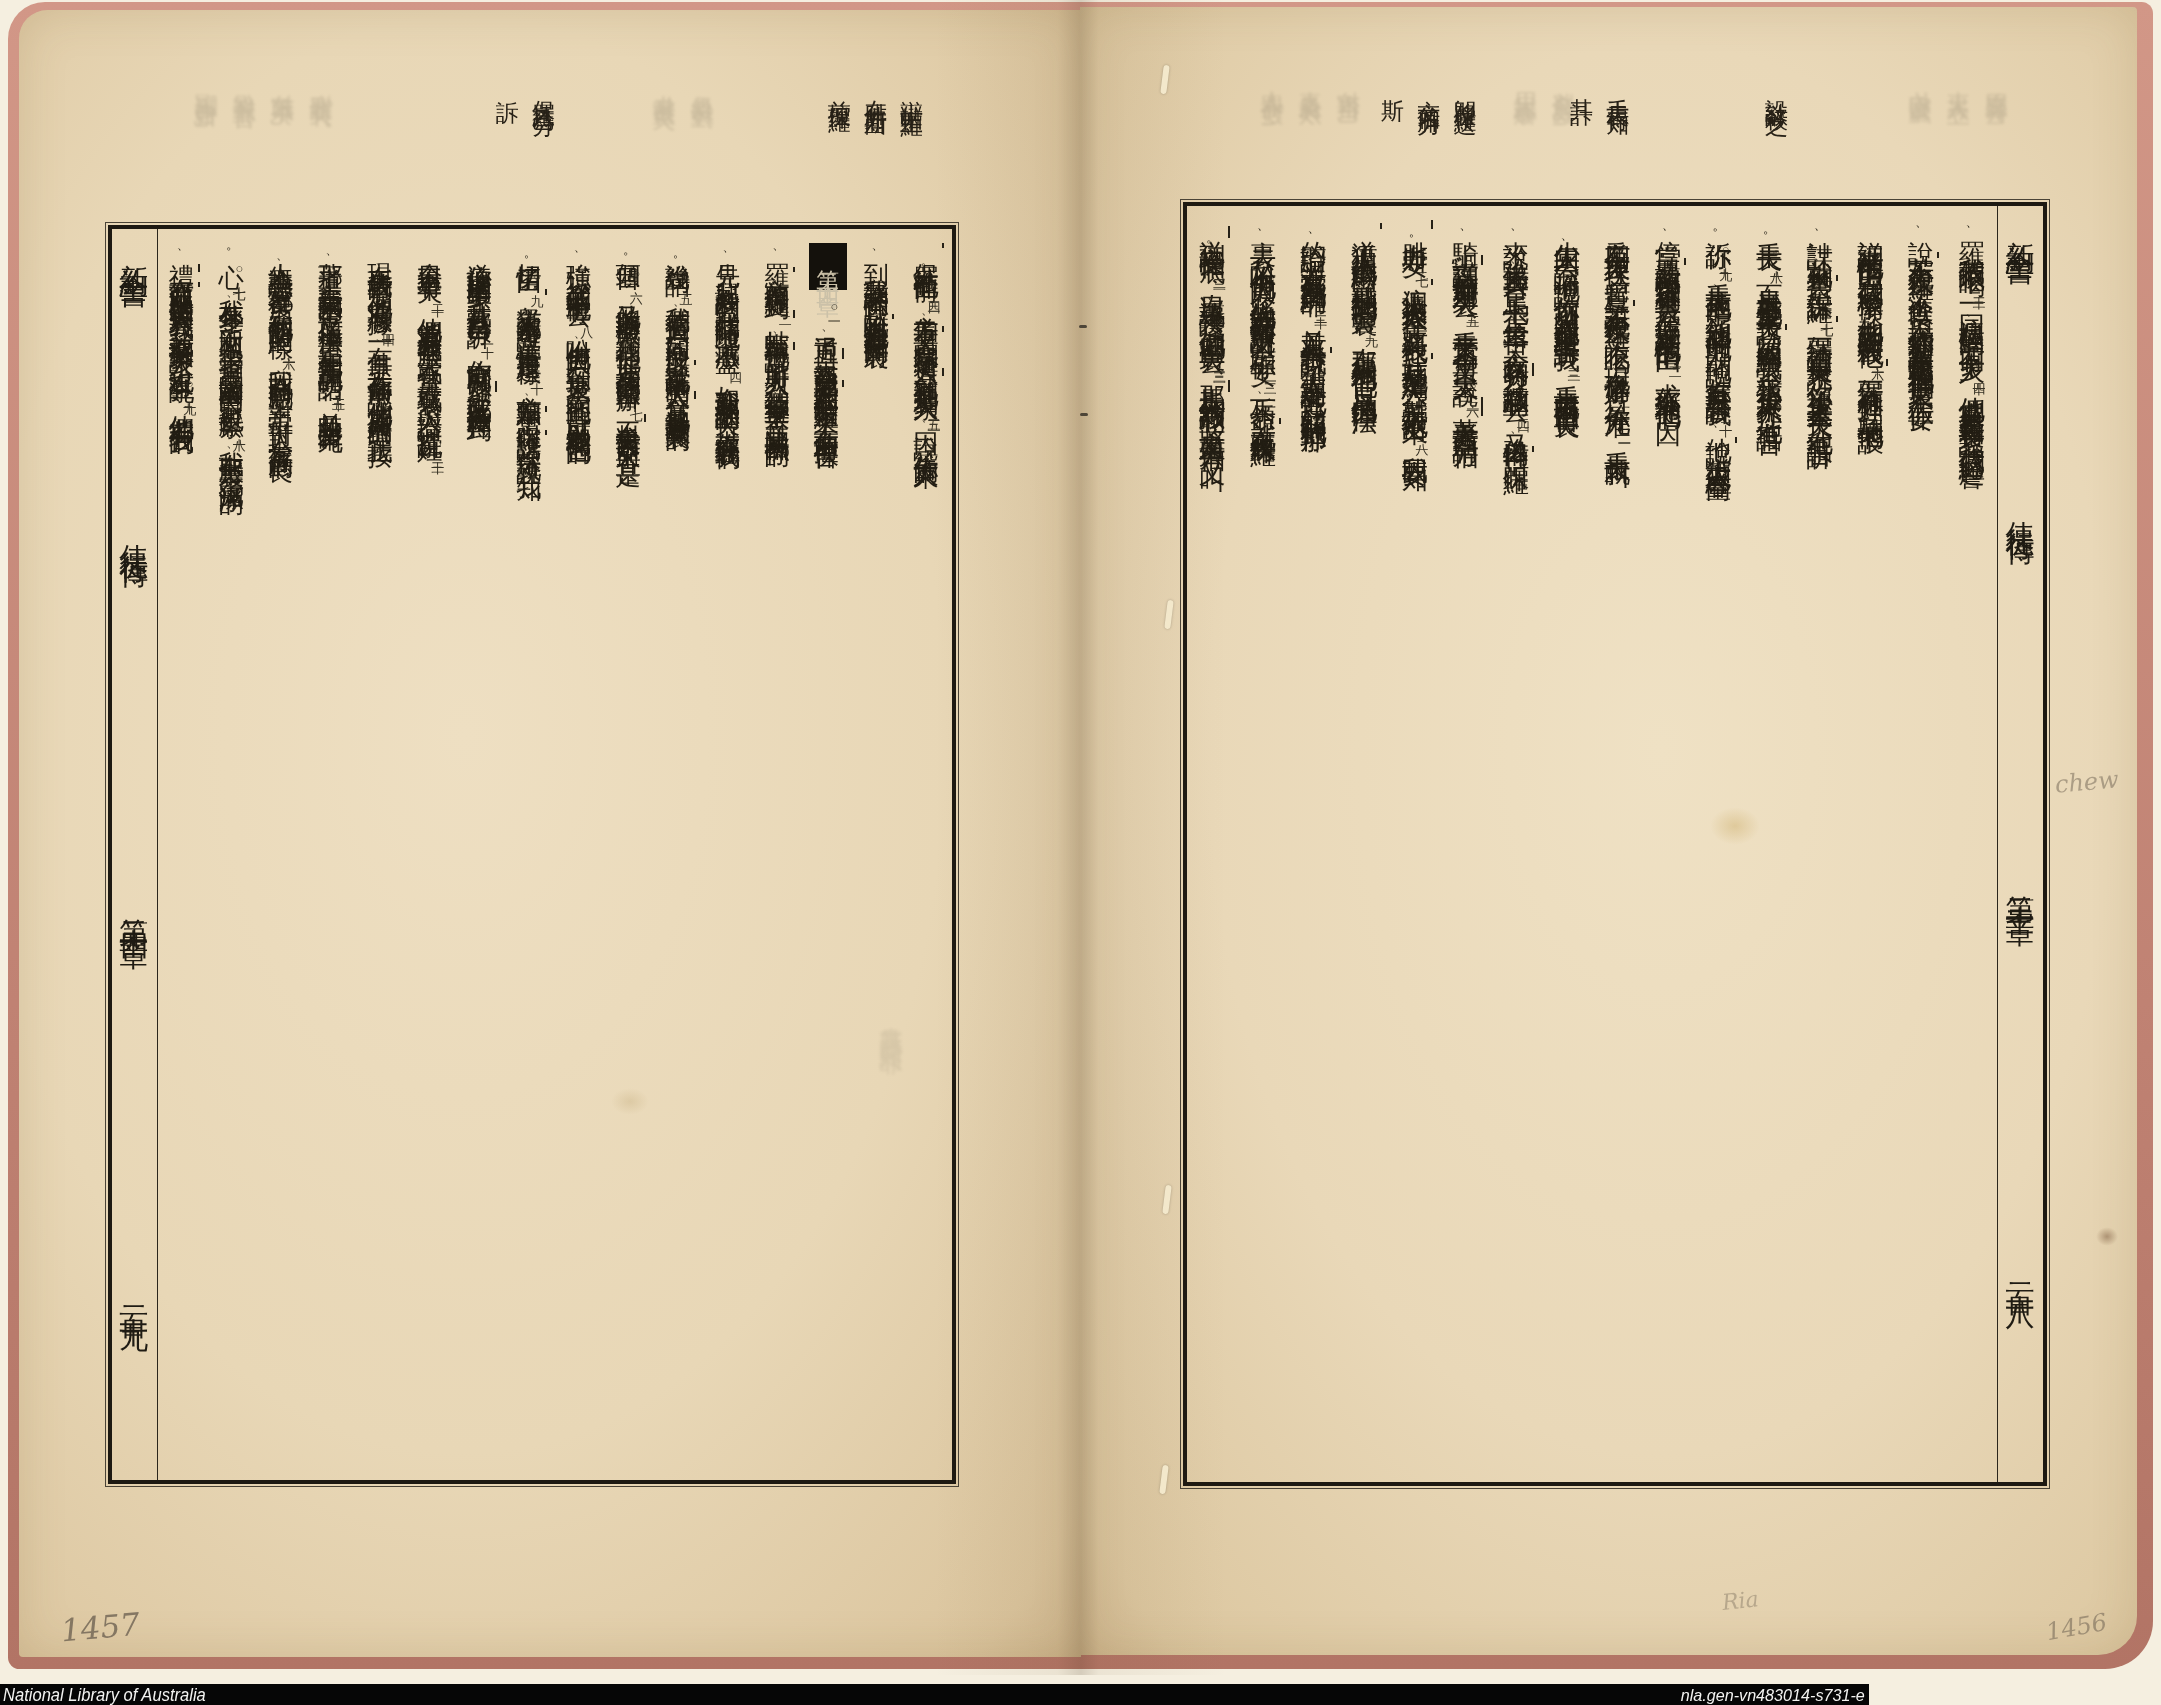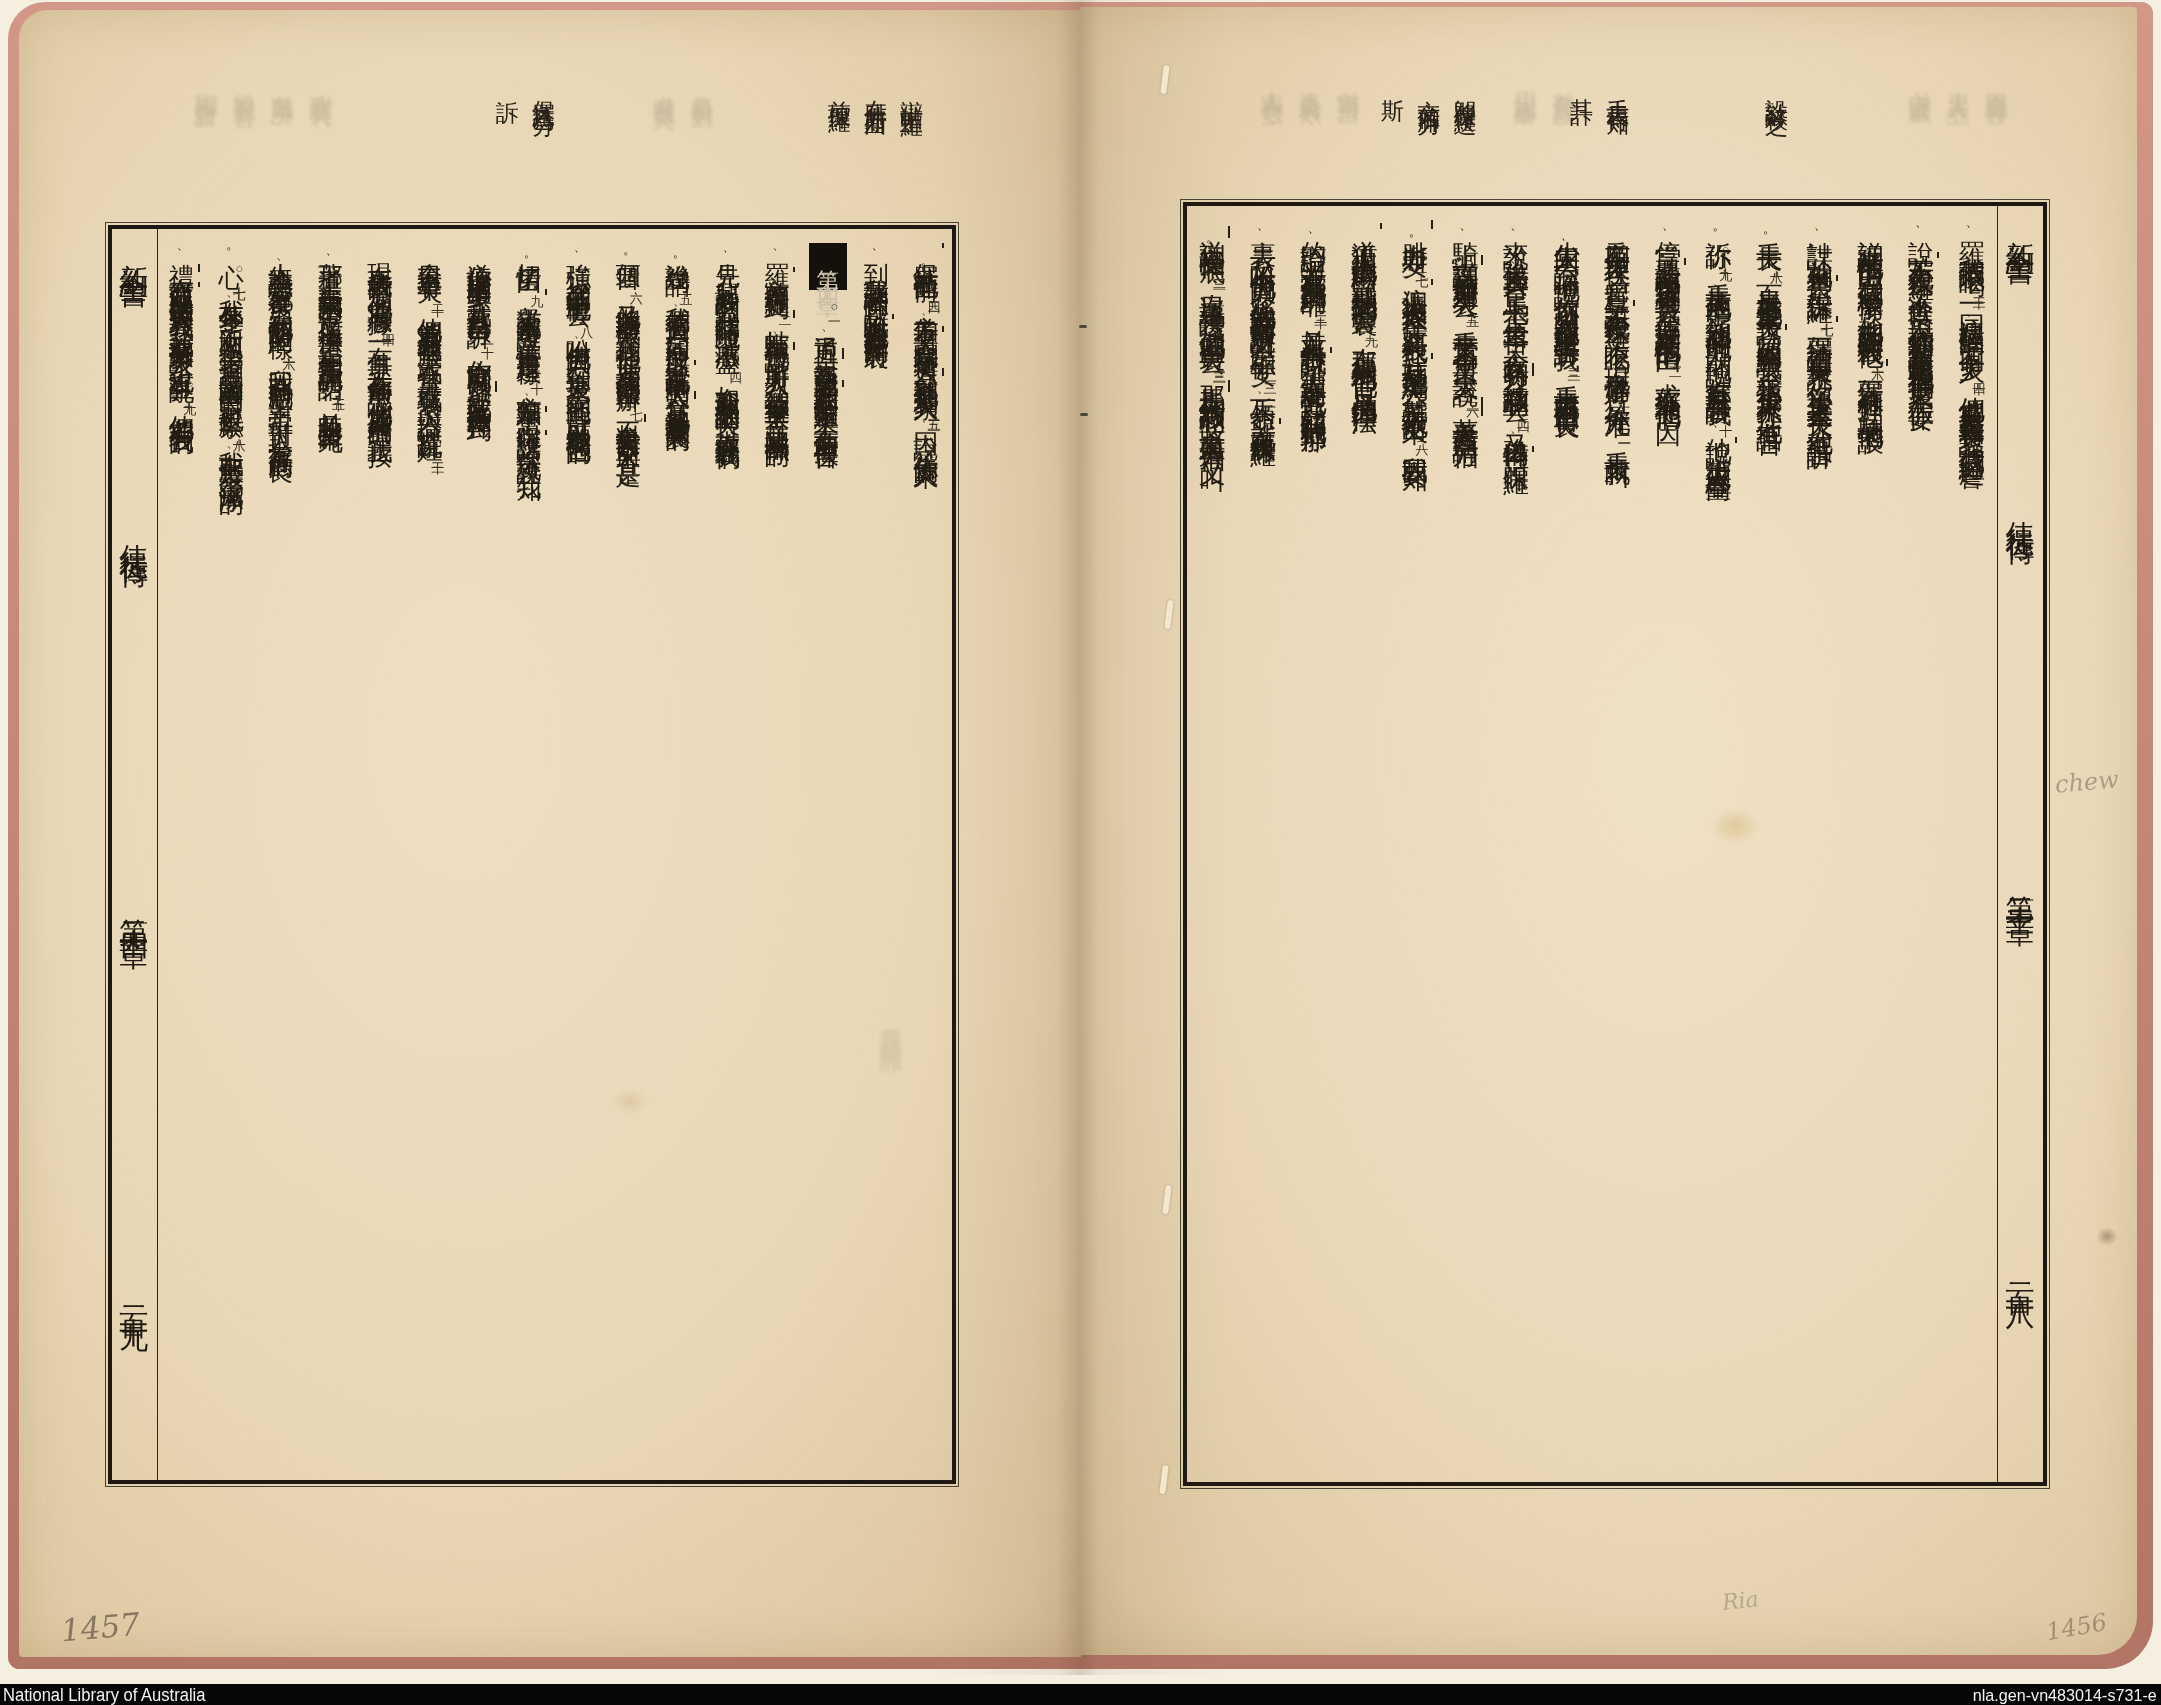--- a/index.html
+++ b/index.html
@@ -78,21 +78,21 @@
   .stain-a{left:1710px;top:807px;width:50px;height:38px;background:radial-gradient(rgba(201,169,98,.40),rgba(201,169,98,0) 70%);}
   .stain-b{left:2096px;top:1227px;width:22px;height:18.7px;background:radial-gradient(rgba(138,107,78,.6),rgba(138,107,78,0) 70%);}
   .stain-c{left:611px;top:1088px;width:38px;height:27px;background:radial-gradient(rgba(185,160,107,.28),rgba(185,160,107,0) 70%);}
   
   .pencil{position:absolute;font-family:"DejaVu Serif",serif;font-style:italic;color:#6f6353;white-space:nowrap;}
   .p1457{left:61px;top:1609px;font-size:31px;transform:rotate(-5deg);opacity:.8;}
   .p1456{left:2046px;top:1613px;font-size:24px;transform:rotate(-10deg);opacity:.55;}
   .pria {left:1722px;top:1588px;font-size:22px;transform:rotate(-6deg);opacity:.38;}
   .pchew{left:2055px;top:768px;font-size:24px;transform:rotate(-5deg);opacity:.5;}
   
-  .bar{position:absolute;left:0;bottom:0;width:2161px;height:22px;background:#060606;}
+  .bar{position:absolute;left:0;bottom:0;width:1869px;height:22px;background:#060606;font-style:italic;}
   .bar-left{position:absolute;left:3.1px;top:0.5px;font-family:"Liberation Sans",sans-serif;
             font-size:18px;color:#f2f2f0;transform:scaleX(.92);transform-origin:left;}
   .bar-right{position:absolute;right:4.1px;top:1.6px;font-family:"Liberation Sans",sans-serif;
              font-size:17px;color:#f2f2f0;transform:scaleX(.95);transform-origin:right;}
 </style>
 </head>
 <body>
 
 <div class="cover"></div>
 

